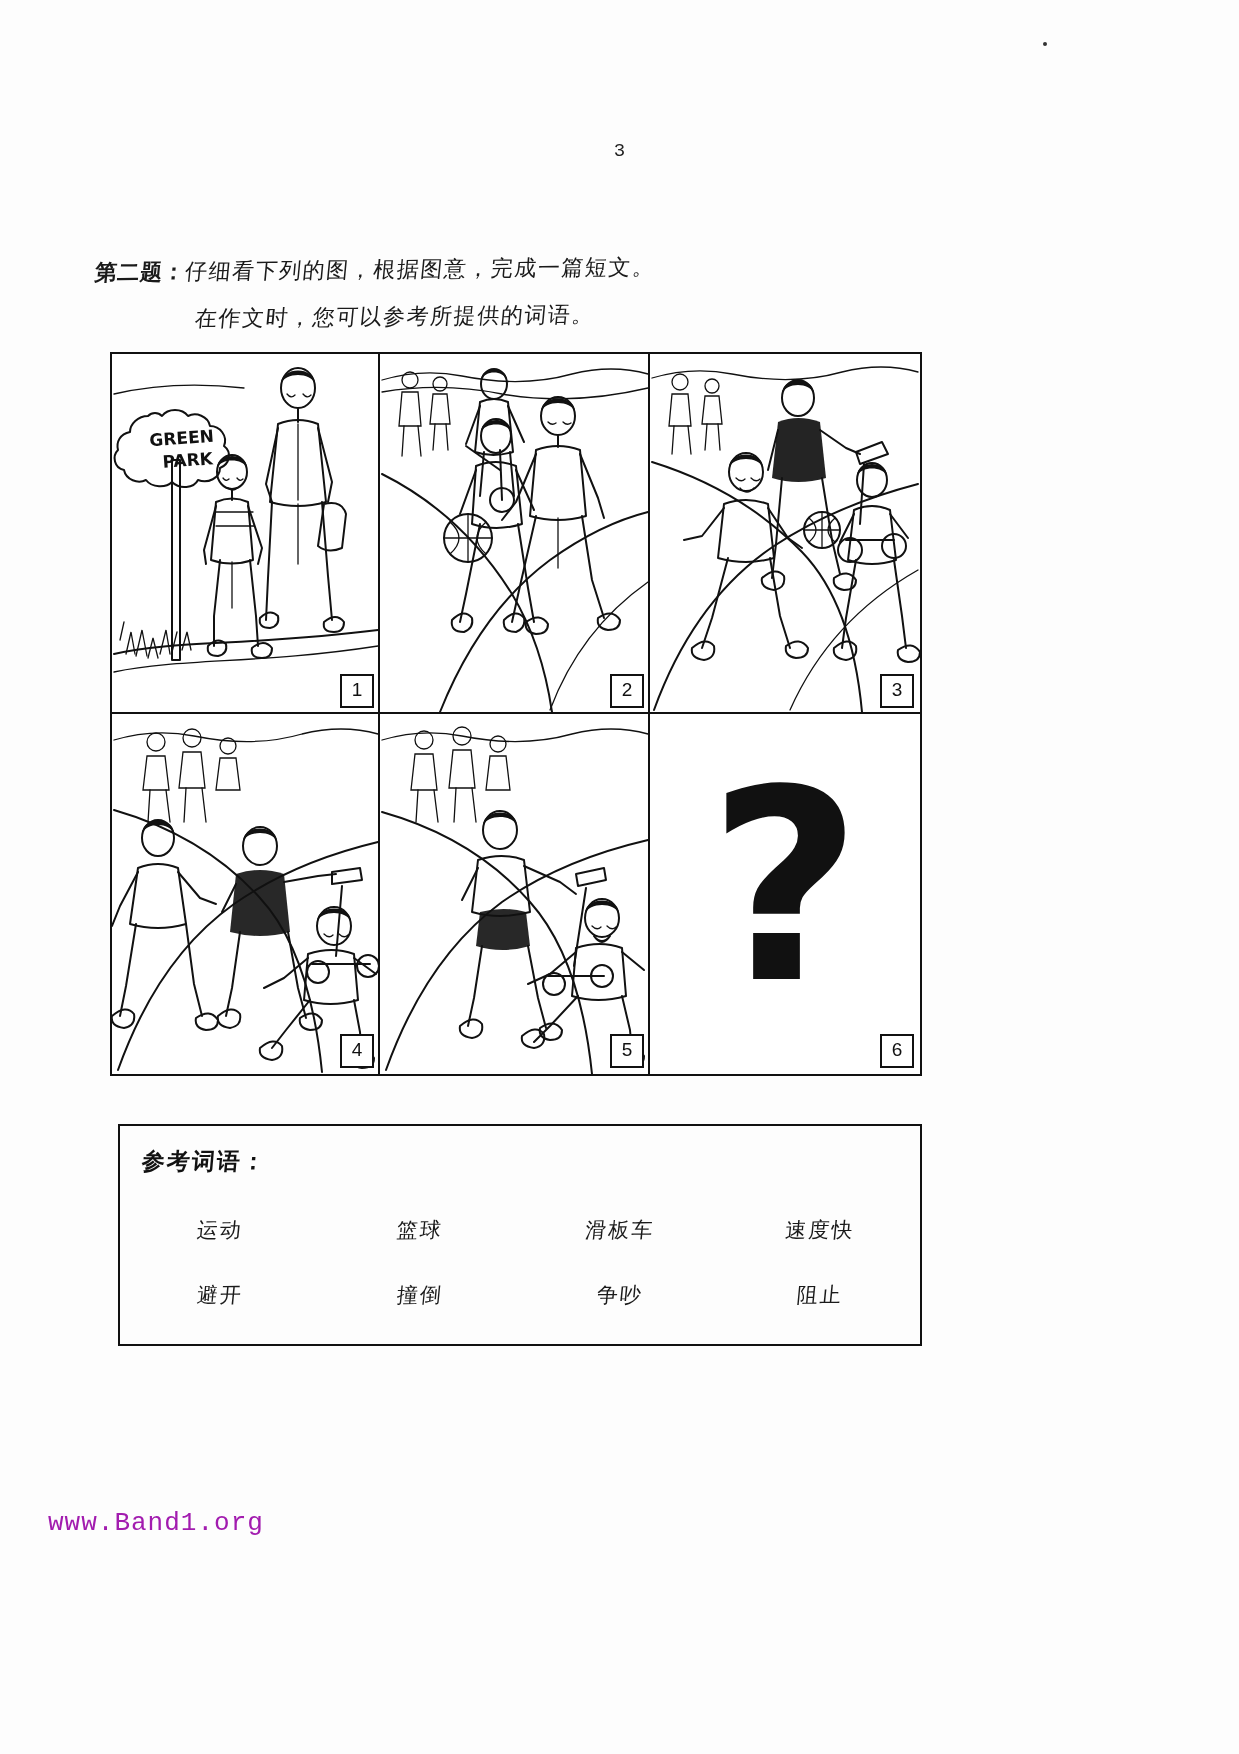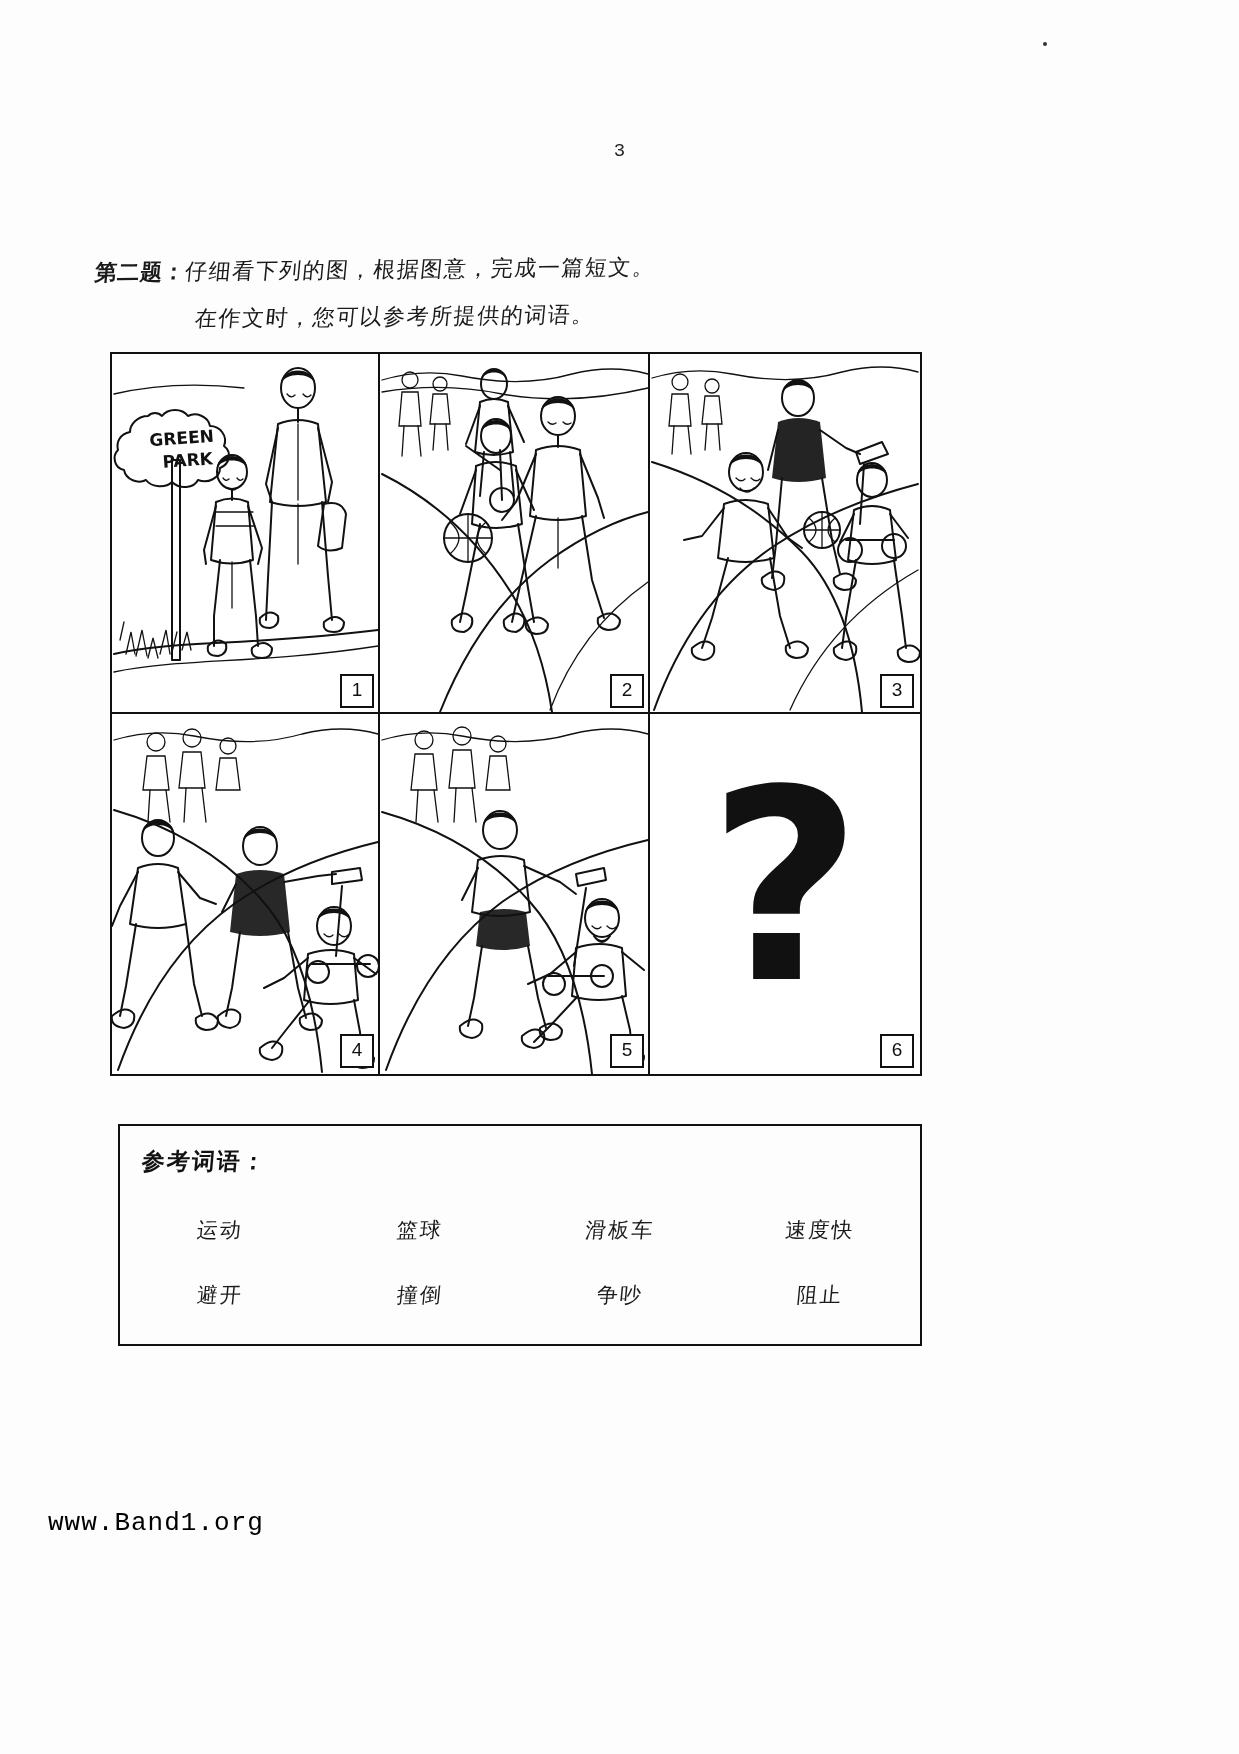--- a/index.html
+++ b/index.html
@@ -185,21 +185,21 @@
   }
 
   
   .footer-url {
     position: absolute;
     left: 48px;
     top: 1508px;
     font-family: "Liberation Mono", monospace;
     font-size: 26px;
     letter-spacing: 1px;
-    color: #000000;
+    color: #a21caf;
   }
 </style>
 </head>
 <body>
 
 <div class="page">
 
   <div class="speck"></div>
 
   <div class="page-number">3</div>

